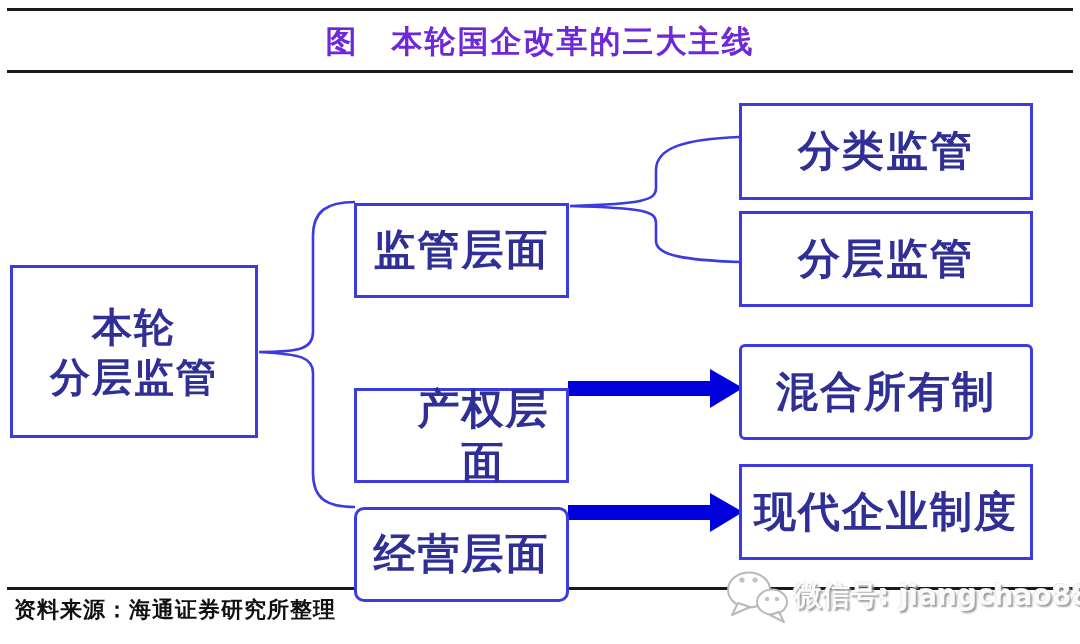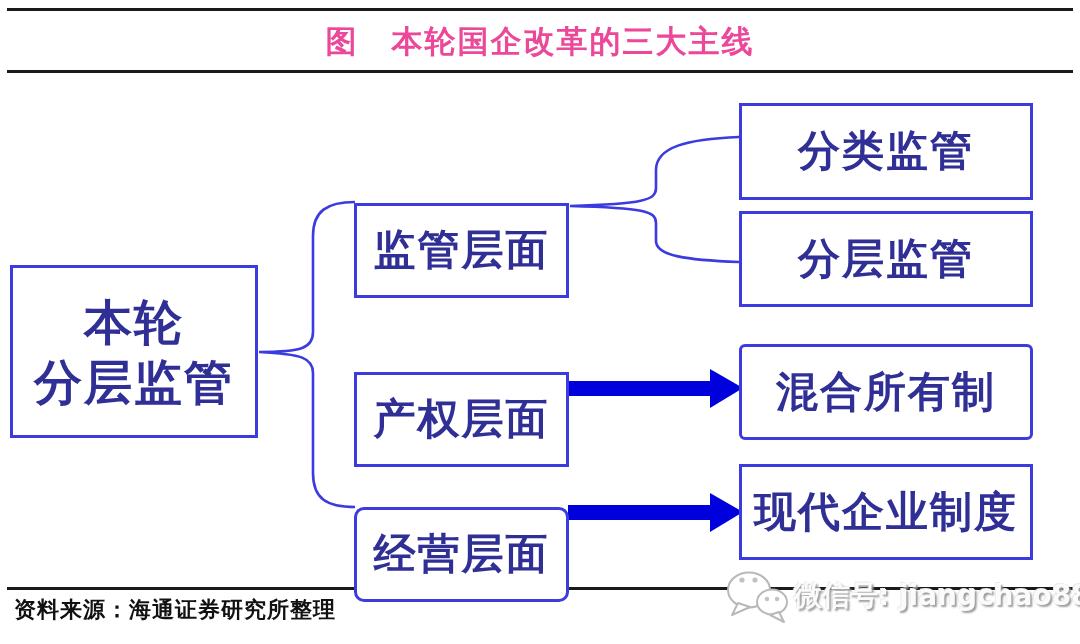--- a/index.html
+++ b/index.html
@@ -23,21 +23,21 @@
   .rule-footer { top: 587px; z-index: 1; }
 
   .fig-title {
     position: absolute;
     top: 21px;
     left: 0;
     width: 100%;
     text-align: center;
     font-size: 31px;
     font-weight: bold;
-    color: #ec4899;
+    color: #6d28d9;
     letter-spacing: 2px;
     white-space: pre;
     font-family: Liberation Mono, monospace;
   }
 
   .connector-layer {
     position: absolute;
     left: 0; top: 0;
     width: 1080px; height: 644px;
     z-index: 0;
@@ -53,23 +53,23 @@
     flex-direction: column;
     align-items: center;
     justify-content: center;
     color: #2f2f96;
     font-weight: bold;
     text-align: center;
     letter-spacing: 2px;
     line-height: 1.25;
     z-index: 2;
   }
-  .box-root  { left: 10px;  top: 265px; width: 248px; height: 173px; font-size: 48px; }
+  .box-root  { left: 10px;  top: 265px; width: 248px; height: 173px; font-size: 40px; }
   .box-mid   { left: 354px; top: 159px; width: 215px; height: 95px;  font-size: 42px; margin-top: 44px; }
-  .box-mid-2 { top: 328px; }
+  .box-mid-2 { top: 344px; padding-left: 44px; }
   .box-mid-3 { top: 463px; border-radius: 10px; }
   .box-right { left: 739px; top: 103px; width: 294px; height: 97px;  font-size: 42px; }
   .box-right-2 { top: 211px; height: 96px; }
   .box-right-3 { top: 344px; height: 96px; border-radius: 6px; }
   .box-right-4 { top: 464px; height: 96px; }
 
   .source-note {
     position: absolute;
     left: 14px;
     top: 595px;

